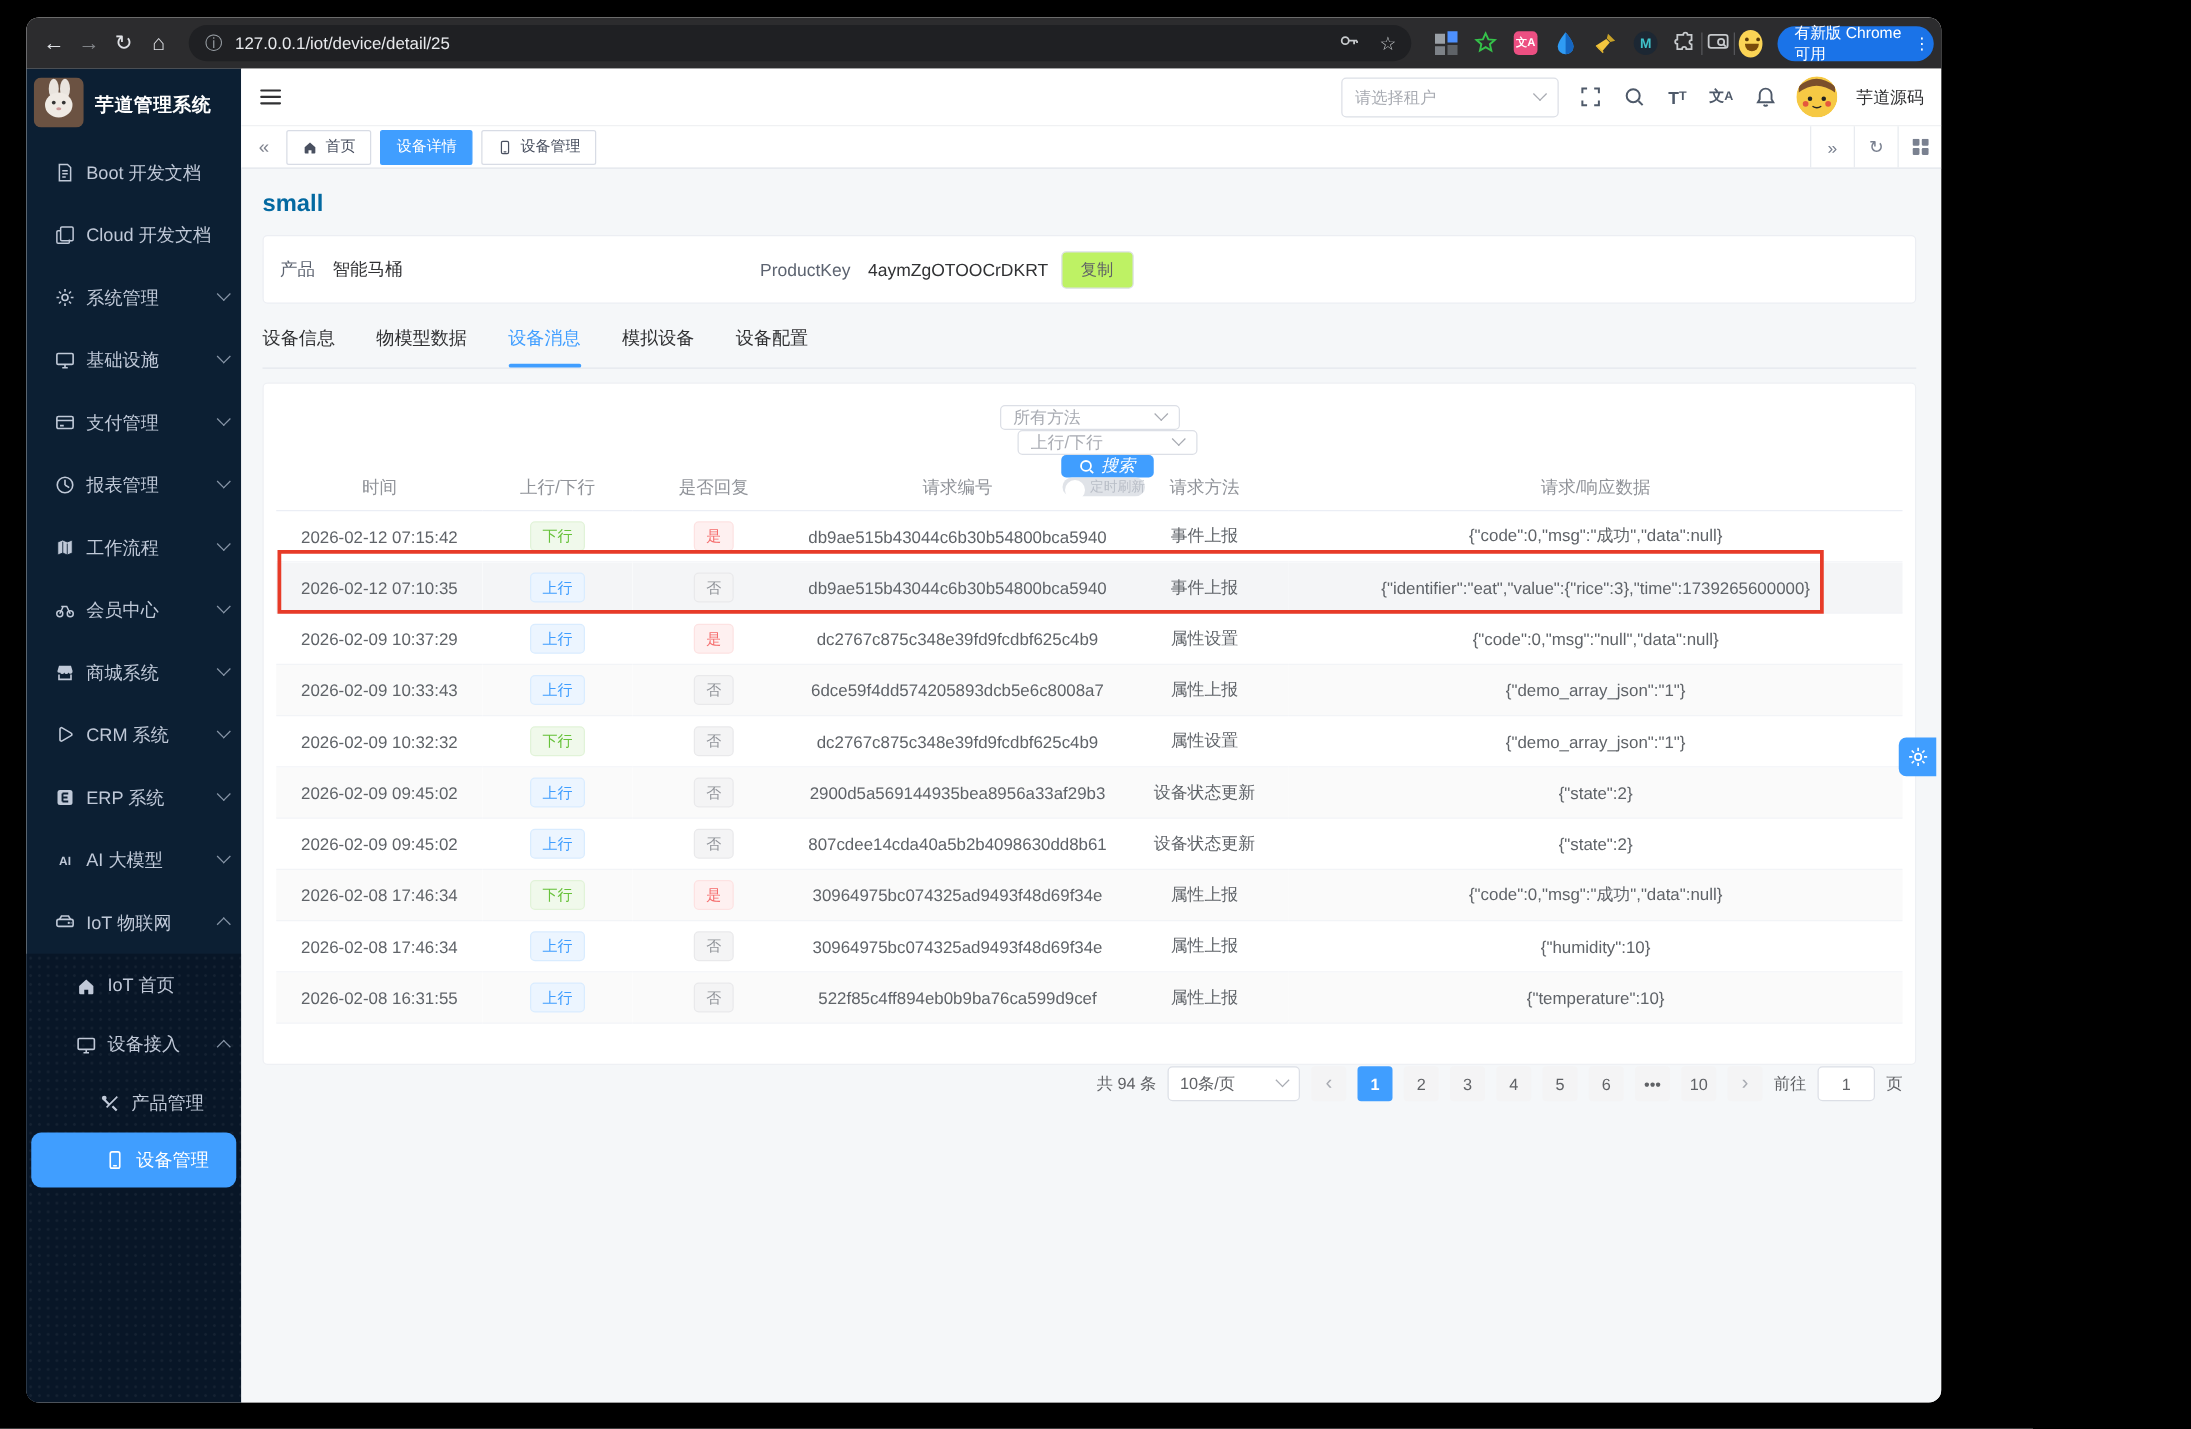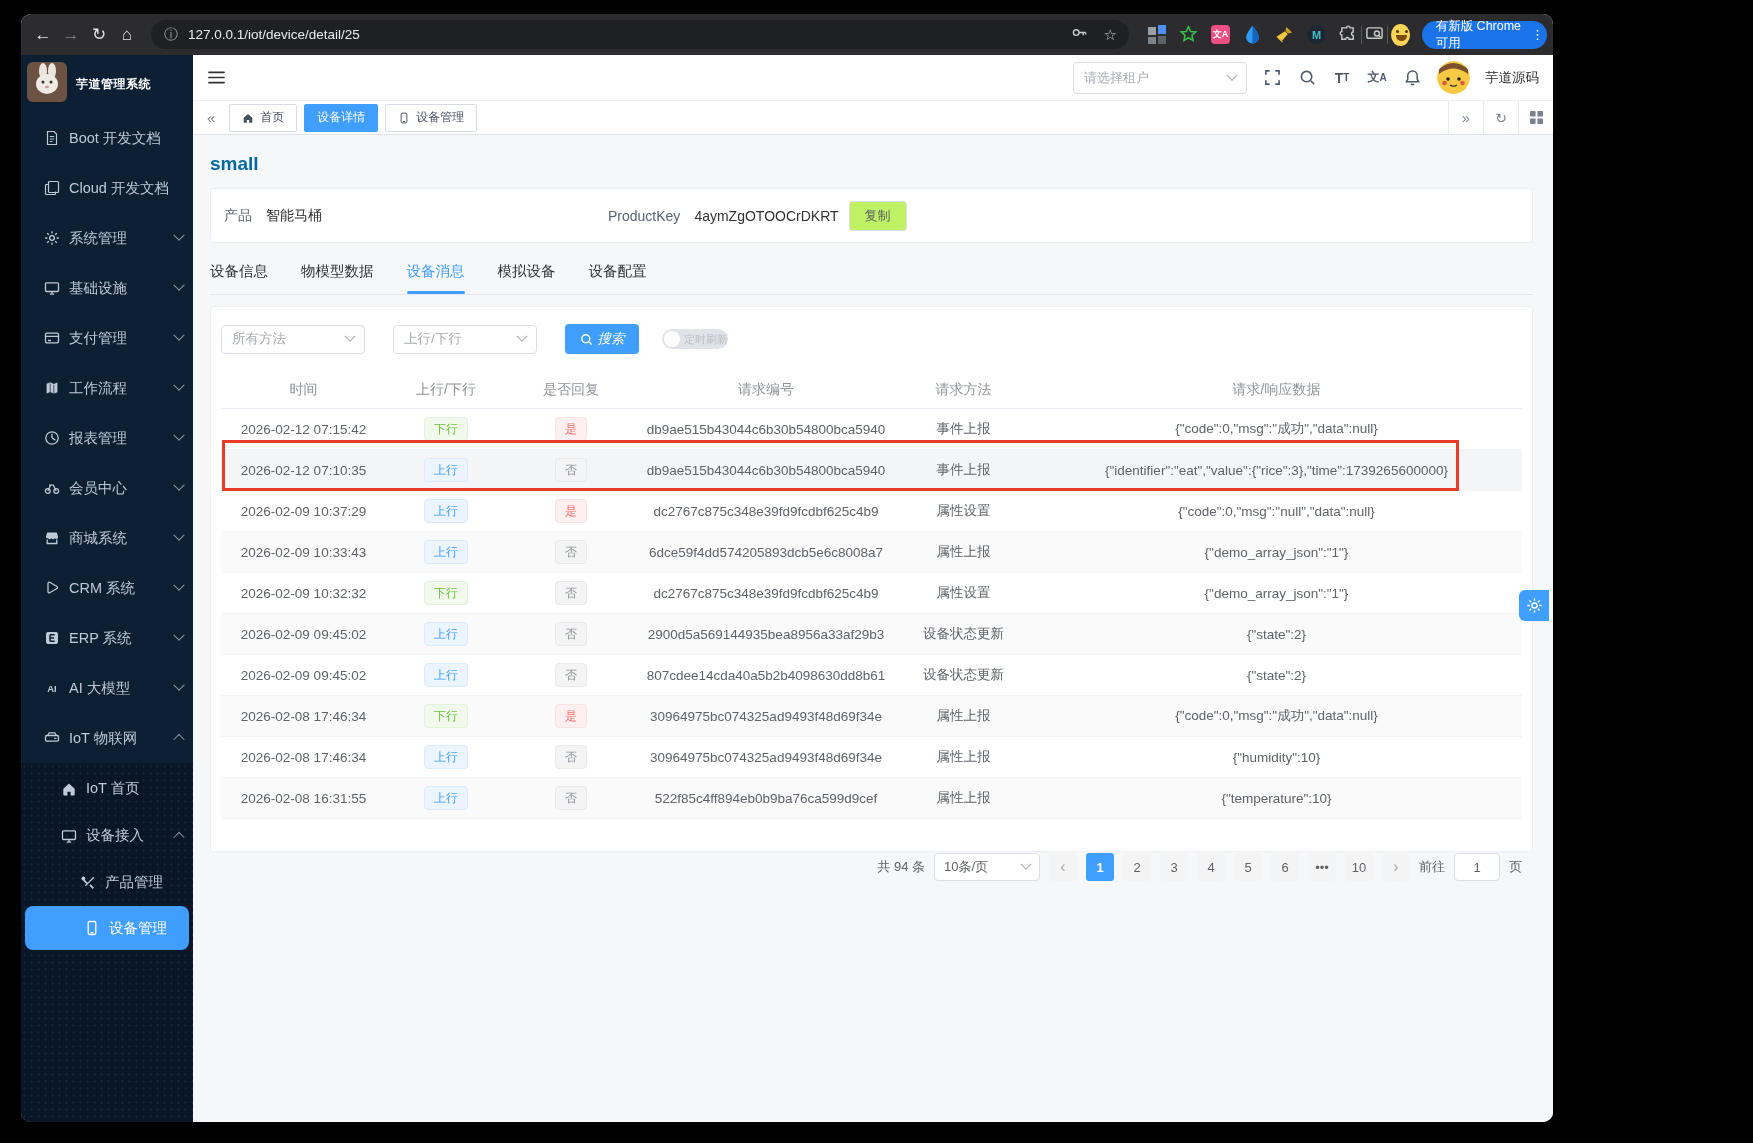--- a/index.html
+++ b/index.html
@@ -25,21 +25,21 @@
   .dots3{color:#fff;font-size:13px;letter-spacing:0;line-height:8px;width:10px;text-align:center;}
   .emoji-face{width:22px;height:22px;border-radius:50%;background:#fbd455;position:relative;}
   .emoji-face:before{content:"";position:absolute;left:5px;top:6px;width:3px;height:3px;border-radius:50%;
                      background:#5b3b08;box-shadow:9px 0 0 #5b3b08;}
   .emoji-face:after{content:"";position:absolute;left:5.5px;top:11px;width:11px;height:6px;
                     border-radius:0 0 10px 10px;background:#7a4b0a;}
   
   .app{display:flex;height:1067px;}
   .sidebar{width:172px;background:#0c1f33;color:#c0c9d8;display:flex;flex-direction:column;flex:0 0 auto;}
   .logo-row{height:58px;display:flex;align-items:center;padding-left:6px;gap:9px;}
-  .logo-title{color:#fff;font-size:12px;font-weight:700;letter-spacing:.5px;}
+  .logo-title{color:#fff;font-size:15px;font-weight:700;letter-spacing:.5px;}
   .m-item{height:50px;display:flex;align-items:center;padding:0 10px 0 22px;font-size:14.5px;cursor:pointer;}
   .m-ico{width:17px;height:17px;margin-right:9px;display:flex;align-items:center;justify-content:center;}
   .m-ico svg{width:16px;height:16px;}
   .m-label{flex:1;}
   .chev{width:7px;height:7px;border-right:1.5px solid #8795a7;border-bottom:1.5px solid #8795a7;flex:0 0 auto;}
   .chev.down{transform:rotate(45deg) translate(-2px,-2px);}
   .chev.up{transform:rotate(-135deg) translate(-1px,-1px);}
   .submenu{flex:1;background:#081627;
            background-image:radial-gradient(rgba(255,255,255,.05) 1px, transparent 1.2px);
            background-size:7px 7px;padding-top:2px;}
@@ -80,21 +80,21 @@
   .pc-value{color:#303133;margin-left:14px;}
   .pc-key-label{color:#5c6370;margin-left:286px;}
   .copy-btn{margin-left:10px;height:30px;padding:0 15px;border:1px solid #dcdfe6;border-radius:4px;
             background:#bef264;color:#606266;font-size:13px;display:flex;align-items:center;cursor:pointer;}
   .detail-tabs{margin-top:17px;height:34px;border-bottom:1px solid #e4e7ed;display:flex;gap:33px;}
   .dtab{font-size:14.5px;color:#303133;height:34px;line-height:22px;position:relative;cursor:pointer;}
   .dtab.active{color:#409eff;}
   .dtab.active:after{content:"";position:absolute;left:0;right:0;bottom:0;height:3px;background:#409eff;border-radius:2px;}
   .panel{margin-top:11px;background:#fff;border-radius:4px;border:1px solid #eef0f4;height:546px;
          padding:17px 10px 0 10px;box-sizing:border-box;}
-  .filter-row{display:flex;align-items:center;height:30px;}
+  .filter-row{display:flex;align-items:center;height:30px;flex-direction:column;}
   .f-select{width:144px;height:29px;border:1px solid #dcdfe6;border-radius:4px;display:flex;align-items:center;
             padding:0 10px;color:#a8abb2;font-size:13.5px;box-sizing:border-box;background:#fff;}
   .f-select .chev{border-color:#a8abb2;margin-left:auto;}
   .f-select + .f-select{margin-left:28px;}
   .search-btn{margin-left:28px;width:74px;height:30px;background:#409eff;border-radius:4px;color:#fff;
               font-size:13.5px;display:flex;align-items:center;justify-content:center;gap:5px;cursor:pointer;font-style:italic;}
   .switch{margin-left:23px;width:66px;height:20px;border-radius:10px;background:#e0e3e8;position:relative;
           display:flex;align-items:center;cursor:pointer;}
   .switch .knob{position:absolute;left:2px;top:2px;width:16px;height:16px;border-radius:50%;background:#fff;}
   .switch .sw-label{margin-left:22px;font-size:11px;color:#b9bec7;}
@@ -271,35 +271,35 @@
               <svg viewBox="0 0 16 16" fill="none" stroke="currentColor" stroke-width="1.3">
                 <rect x="1.5" y="3.2" width="13" height="9.6" rx="1.2"></rect>
                 <path d="M1.5 6.4h13M4 10.5h3"></path>
               </svg>
             </span>
             <span class="m-label">支付管理</span>
             <span class="chev down"></span>
           </div>
           <div class="m-item">
             <span class="m-ico">
+              <svg viewBox="0 0 16 16" fill="none" stroke="currentColor" stroke-width="1.3">
+                <circle cx="8" cy="8" r="6.2"></circle>
+                <path d="M8 8V3.8M8 8l3.4 2.1"></path>
+              </svg>
+            </span>
+            <span class="m-label">报表管理</span>
+            <span class="chev down"></span>
+          </div>
+          <div class="m-item">
+            <span class="m-ico">
               <svg viewBox="0 0 16 16" fill="currentColor">
                 <path d="M2.2 3.6l4-1.6 3.6 1.6 4-1.6v10.4l-4 1.6-3.6-1.6-4 1.6zM6.2 3.4v9M9.8 4.9v9" stroke="#0c1f33" stroke-width=".7"></path>
               </svg>
             </span>
             <span class="m-label">工作流程</span>
-            <span class="chev down"></span>
-          </div>
-          <div class="m-item">
-            <span class="m-ico">
-              <svg viewBox="0 0 16 16" fill="none" stroke="currentColor" stroke-width="1.3">
-                <circle cx="8" cy="8" r="6.2"></circle>
-                <path d="M8 8V3.8M8 8l3.4 2.1"></path>
-              </svg>
-            </span>
-            <span class="m-label">报表管理</span>
             <span class="chev down"></span>
           </div>
           <div class="m-item">
             <span class="m-ico">
               <svg viewBox="0 0 16 16" fill="none" stroke="currentColor" stroke-width="1.2">
                 <circle cx="3.8" cy="11" r="2.4"></circle>
                 <circle cx="12.2" cy="11" r="2.4"></circle>
                 <path d="M3.8 11l2.8-5.8h2.8l2.8 5.8M5 5.2h3"></path>
               </svg>
             </span>

